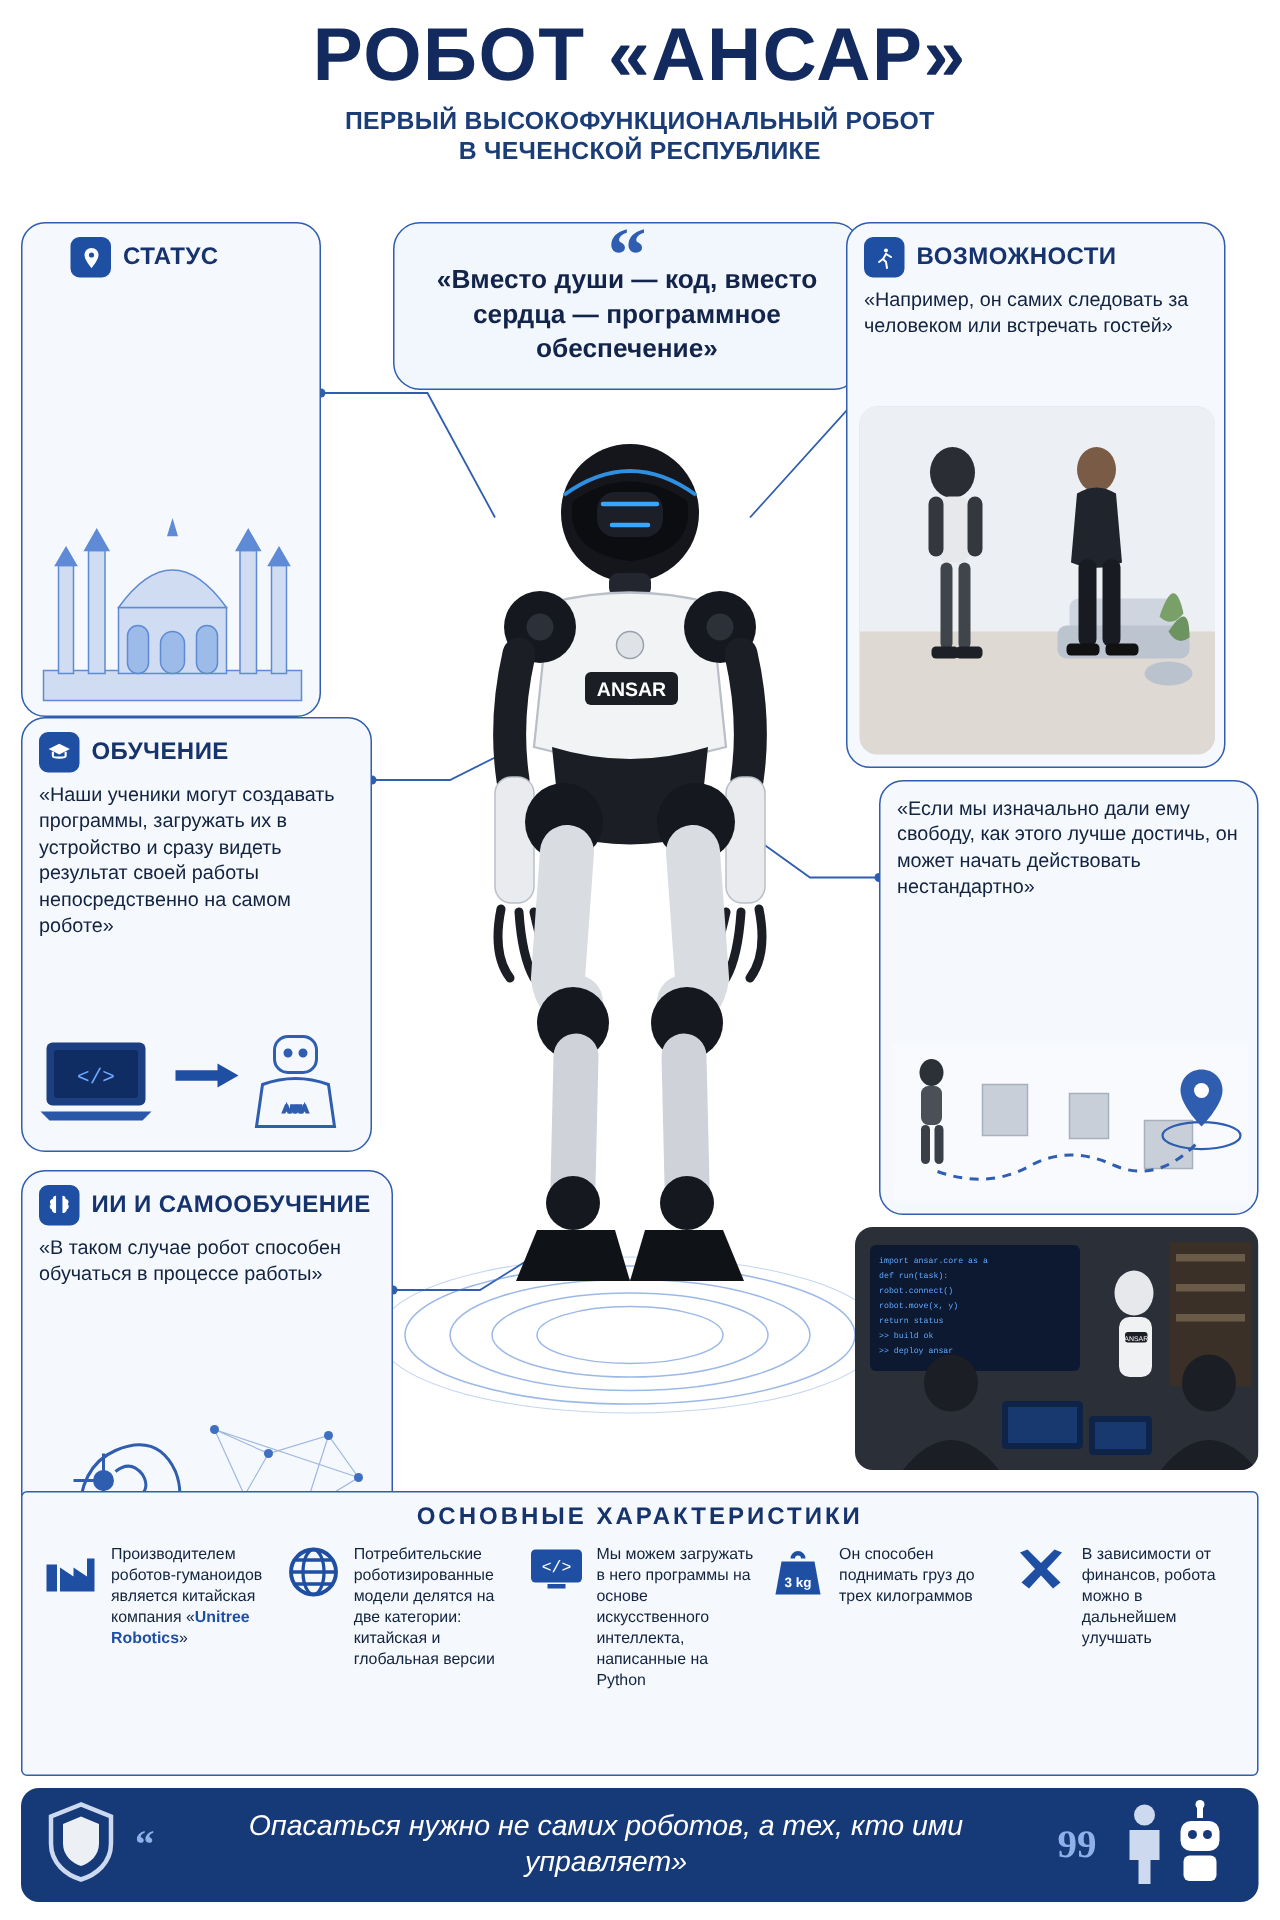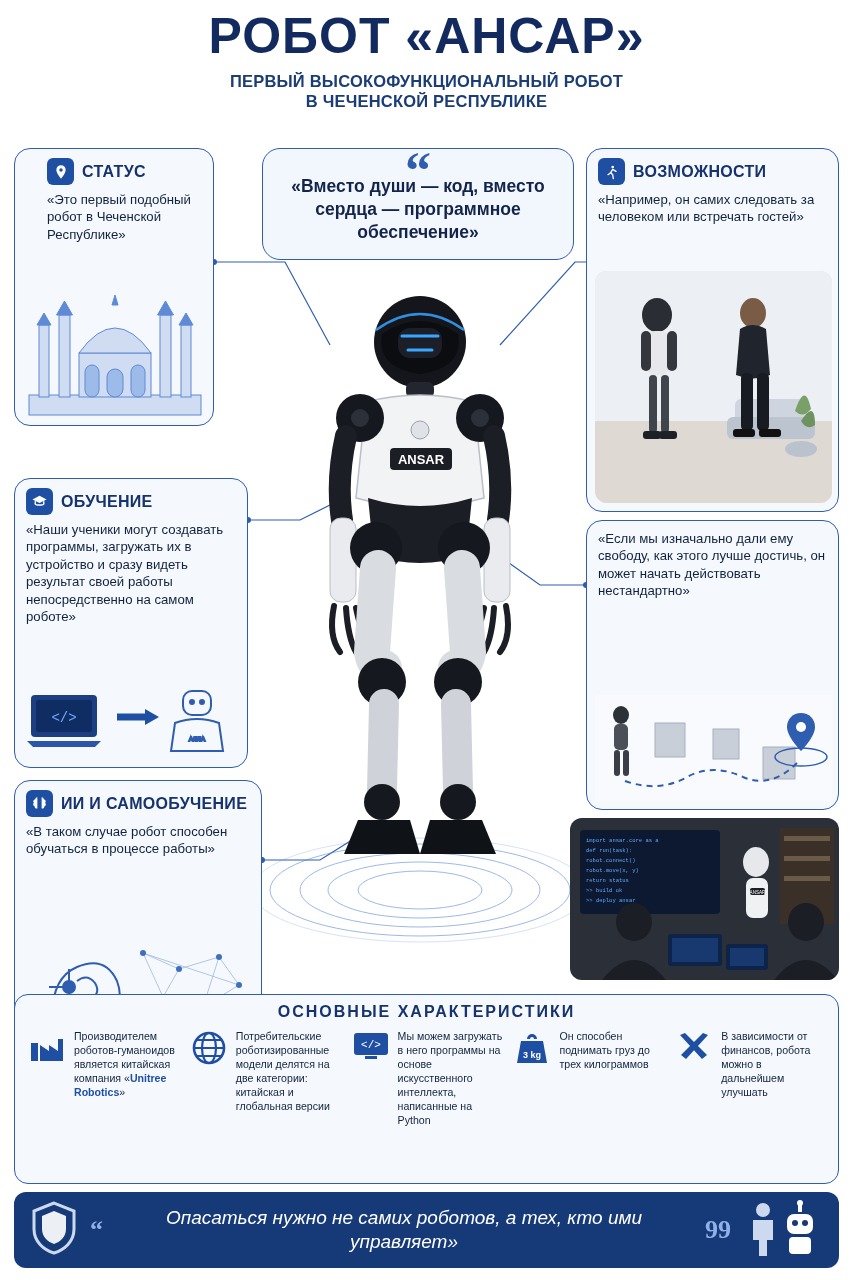--- a/index.html
+++ b/index.html
@@ -111,21 +111,21 @@
     width: 340px; height: 680px;
   }
 
   
   .specs {
     position: absolute;
     left: 14px; top: 994px;
     width: 825px; height: 190px;
     background: #f5f8fd;
     border: 1.6px solid #2f5db0;
-    border-radius: 14px;
+    border-radius: 4px;
     padding: 8px 10px;
   }
   .specs-title {
     text-align: center;
     font-size: 16px;
     font-weight: bold;
     color: #16336e;
     letter-spacing: 2px;
     margin-bottom: 6px;
   }
@@ -251,31 +251,30 @@
       <path d="M108 530 h52 l10 34 h-76z" fill="#0f1217"></path>
       <path d="M180 530 h52 l14 34 h-76z" fill="#0f1217"></path>
     </svg>
   </div>
 
   <div class="quote-box">
     <div class="quote-mark">“</div>
     <div class="quote-text">«Вместо души — код, вместо сердца — программное обеспечение»</div>
   </div>
 
-  <div class="card" style="left:14px; top:148px; width:200px; height:278px;padding-left:32px;">
+  <div class="card" style="left:14px; top:148px; width:200px; height:330px;padding-left:32px;">
     <div class="card-head">
       <span class="ic">
         <svg width="16" height="16" viewBox="0 0 24 24">
             <path d="M12 2C8 2 5 5 5 9c0 5 7 13 7 13s7-8 7-13c0-4-3-7-7-7z" fill="#ffffff"></path>
             <circle cx="12" cy="9" r="2.6" fill="#1f4fa3"></circle>
           </svg>
       </span>
       <span class="card-title">СТАТУС</span>
     </div>
-    <div class="card-text">«Это первый подобный робот в Чеченской Республике»</div>
     <div style="position:absolute;left:8px;bottom:6px;width:184px;height:150px;">
       <svg width="184" height="150" viewBox="0 0 184 150">
         <g fill="#cfdcf2" stroke="#5f8ad6" stroke-width="1">
           <rect x="6" y="126" width="172" height="20"></rect>
           <rect x="16" y="56" width="10" height="72"></rect>
             <path d="M21 44 l7 12 h-14z" fill="#5f8ad6"></path>
           <rect x="36" y="46" width="11" height="82"></rect>
             <path d="M41.5 32 l8 14 h-16z" fill="#5f8ad6"></path>
           <rect x="137" y="46" width="11" height="82"></rect>
             <path d="M142.5 32 l8 14 h-16z" fill="#5f8ad6"></path>
@@ -285,21 +284,21 @@
           <path d="M56 84 q36 -50 72 0z"></path>
           <path d="M92 26 l3 10 h-6z" fill="#5f8ad6"></path>
           <rect x="62" y="96" width="14" height="32" rx="7" fill="#9dbbe8"></rect>
           <rect x="108" y="96" width="14" height="32" rx="7" fill="#9dbbe8"></rect>
           <rect x="84" y="100" width="16" height="28" rx="8" fill="#9dbbe8"></rect>
         </g>
       </svg>
     </div>
   </div>
 
-  <div class="card" style="left:586px; top:148px; width:253px; height:364px; padding-bottom:0;">
+  <div class="card" style="left:564px; top:148px; width:253px; height:364px; padding-bottom:0;">
     <div class="card-head">
       <span class="ic">
         <svg width="16" height="16" viewBox="0 0 24 24" fill="none" stroke="#ffffff" stroke-width="2" stroke-linecap="round">
             <circle cx="13" cy="4.5" r="2" fill="#fff" stroke="none"></circle>
             <path d="M13 8 l-3 5 3 3 1 6"></path>
             <path d="M10 13 l-4 3"></path>
             <path d="M13 8 l5 3"></path>
           </svg>
       </span>
       <span class="card-title">ВОЗМОЖНОСТИ</span>

